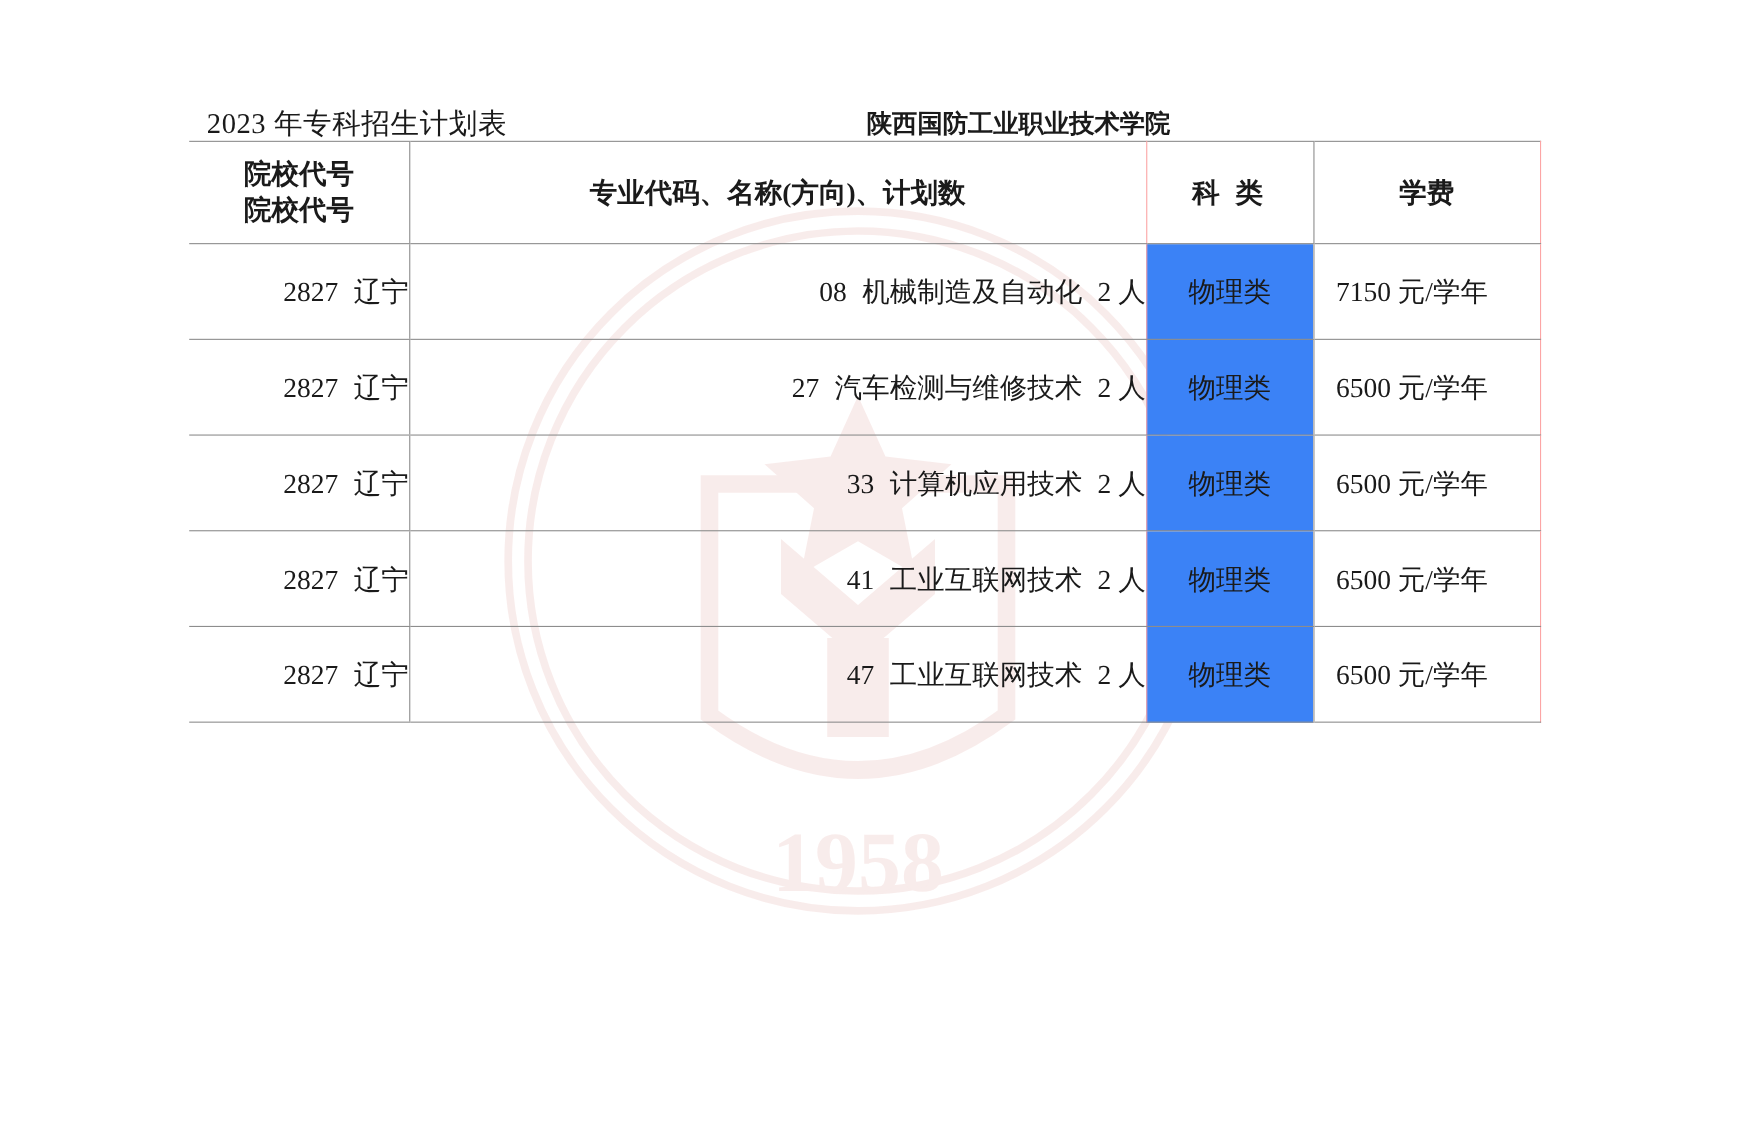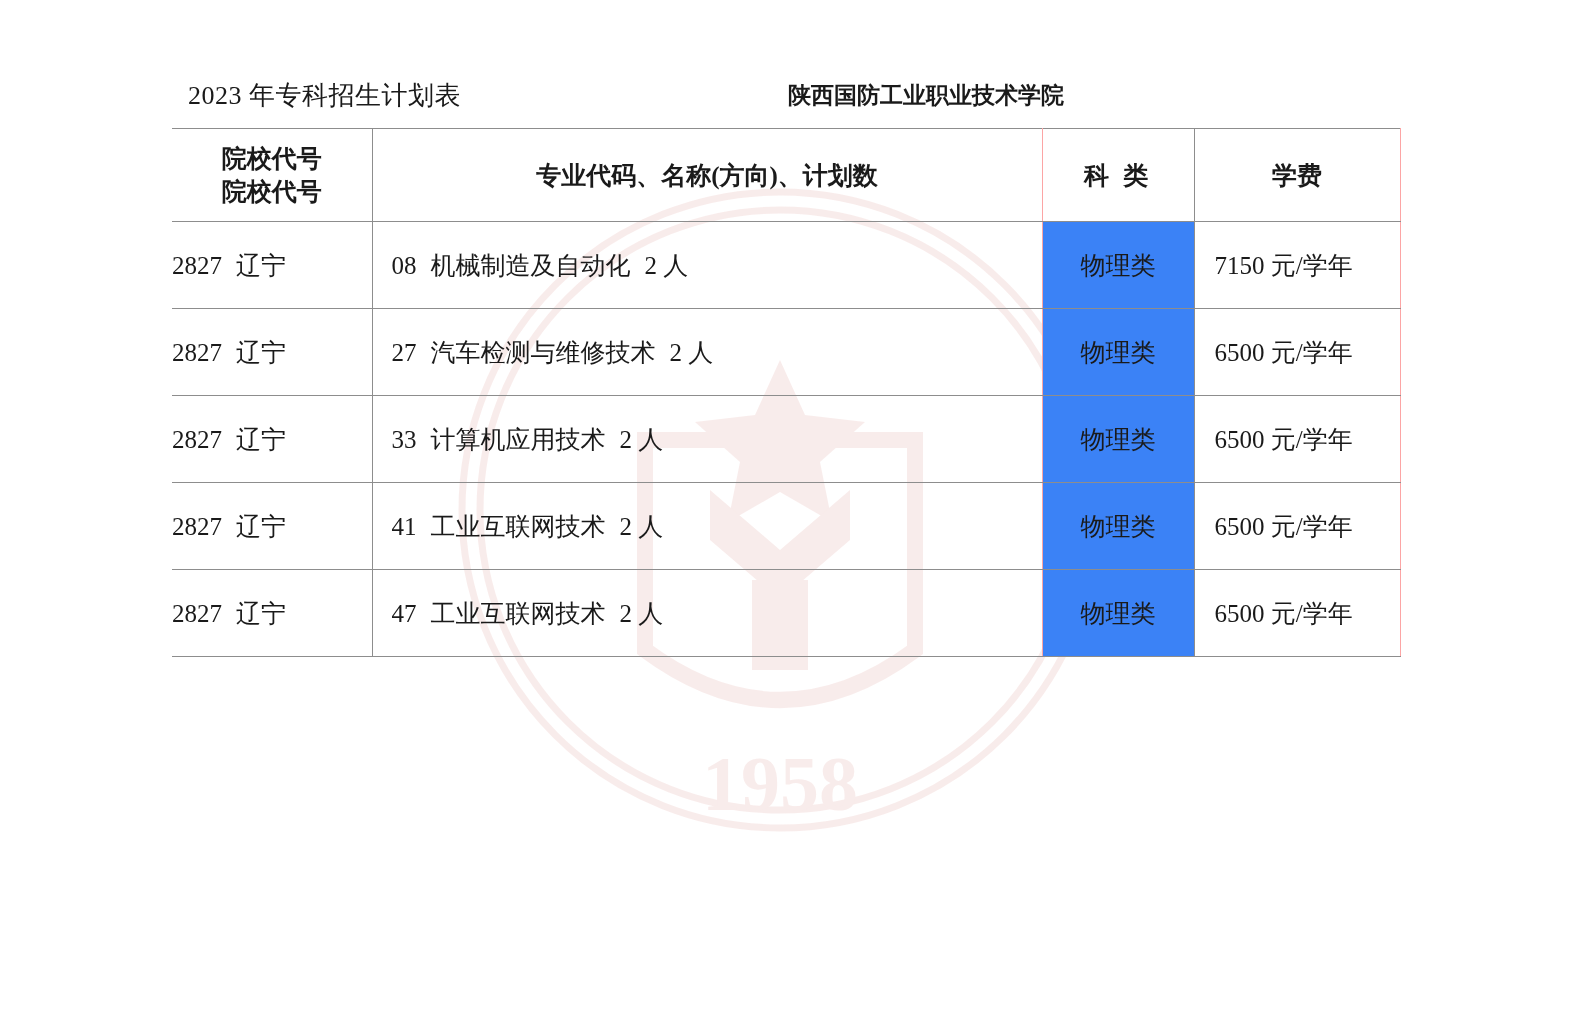--- a/index.html
+++ b/index.html
@@ -31,21 +31,21 @@
 
   
   .page {
     position: relative;
     z-index: 2;
     padding: 0;
   }
 
   .header-row {
     position: absolute;
-    top: 78px;
+    top: 95px;
     left: 0;
     width: 1262px;
     height: 40px;
   }
   .doc-title {
     position: absolute;
     left: 188px;
     top: 0;
     font-size: 26px;
     letter-spacing: 0.5px;
@@ -106,26 +106,26 @@
   thead th.major-head { font-size: 25px; }
   thead th.cat-head { letter-spacing: 4px; margin-left: 48px; }
 
   tbody td {
     height: 86px;
     font-size: 25px;
     vertical-align: middle;
     padding: 0;
   }
   td.code-cell {
-    text-align: left;
+    text-align: right;
     letter-spacing: 0px;
   }
   td.code-cell .prov { margin-left: 14px; }
   td.major-cell {
-    text-align: left;
+    text-align: right;
     padding-left: 19px;
   }
   td.major-cell .mcode { margin-right: 14px; }
   td.major-cell .mplan { margin-left: 14px; }
   td.cat-cell {
     text-align: center;
     background: #3b82f6;
   }
   td.fee-cell {
     text-align: left;

